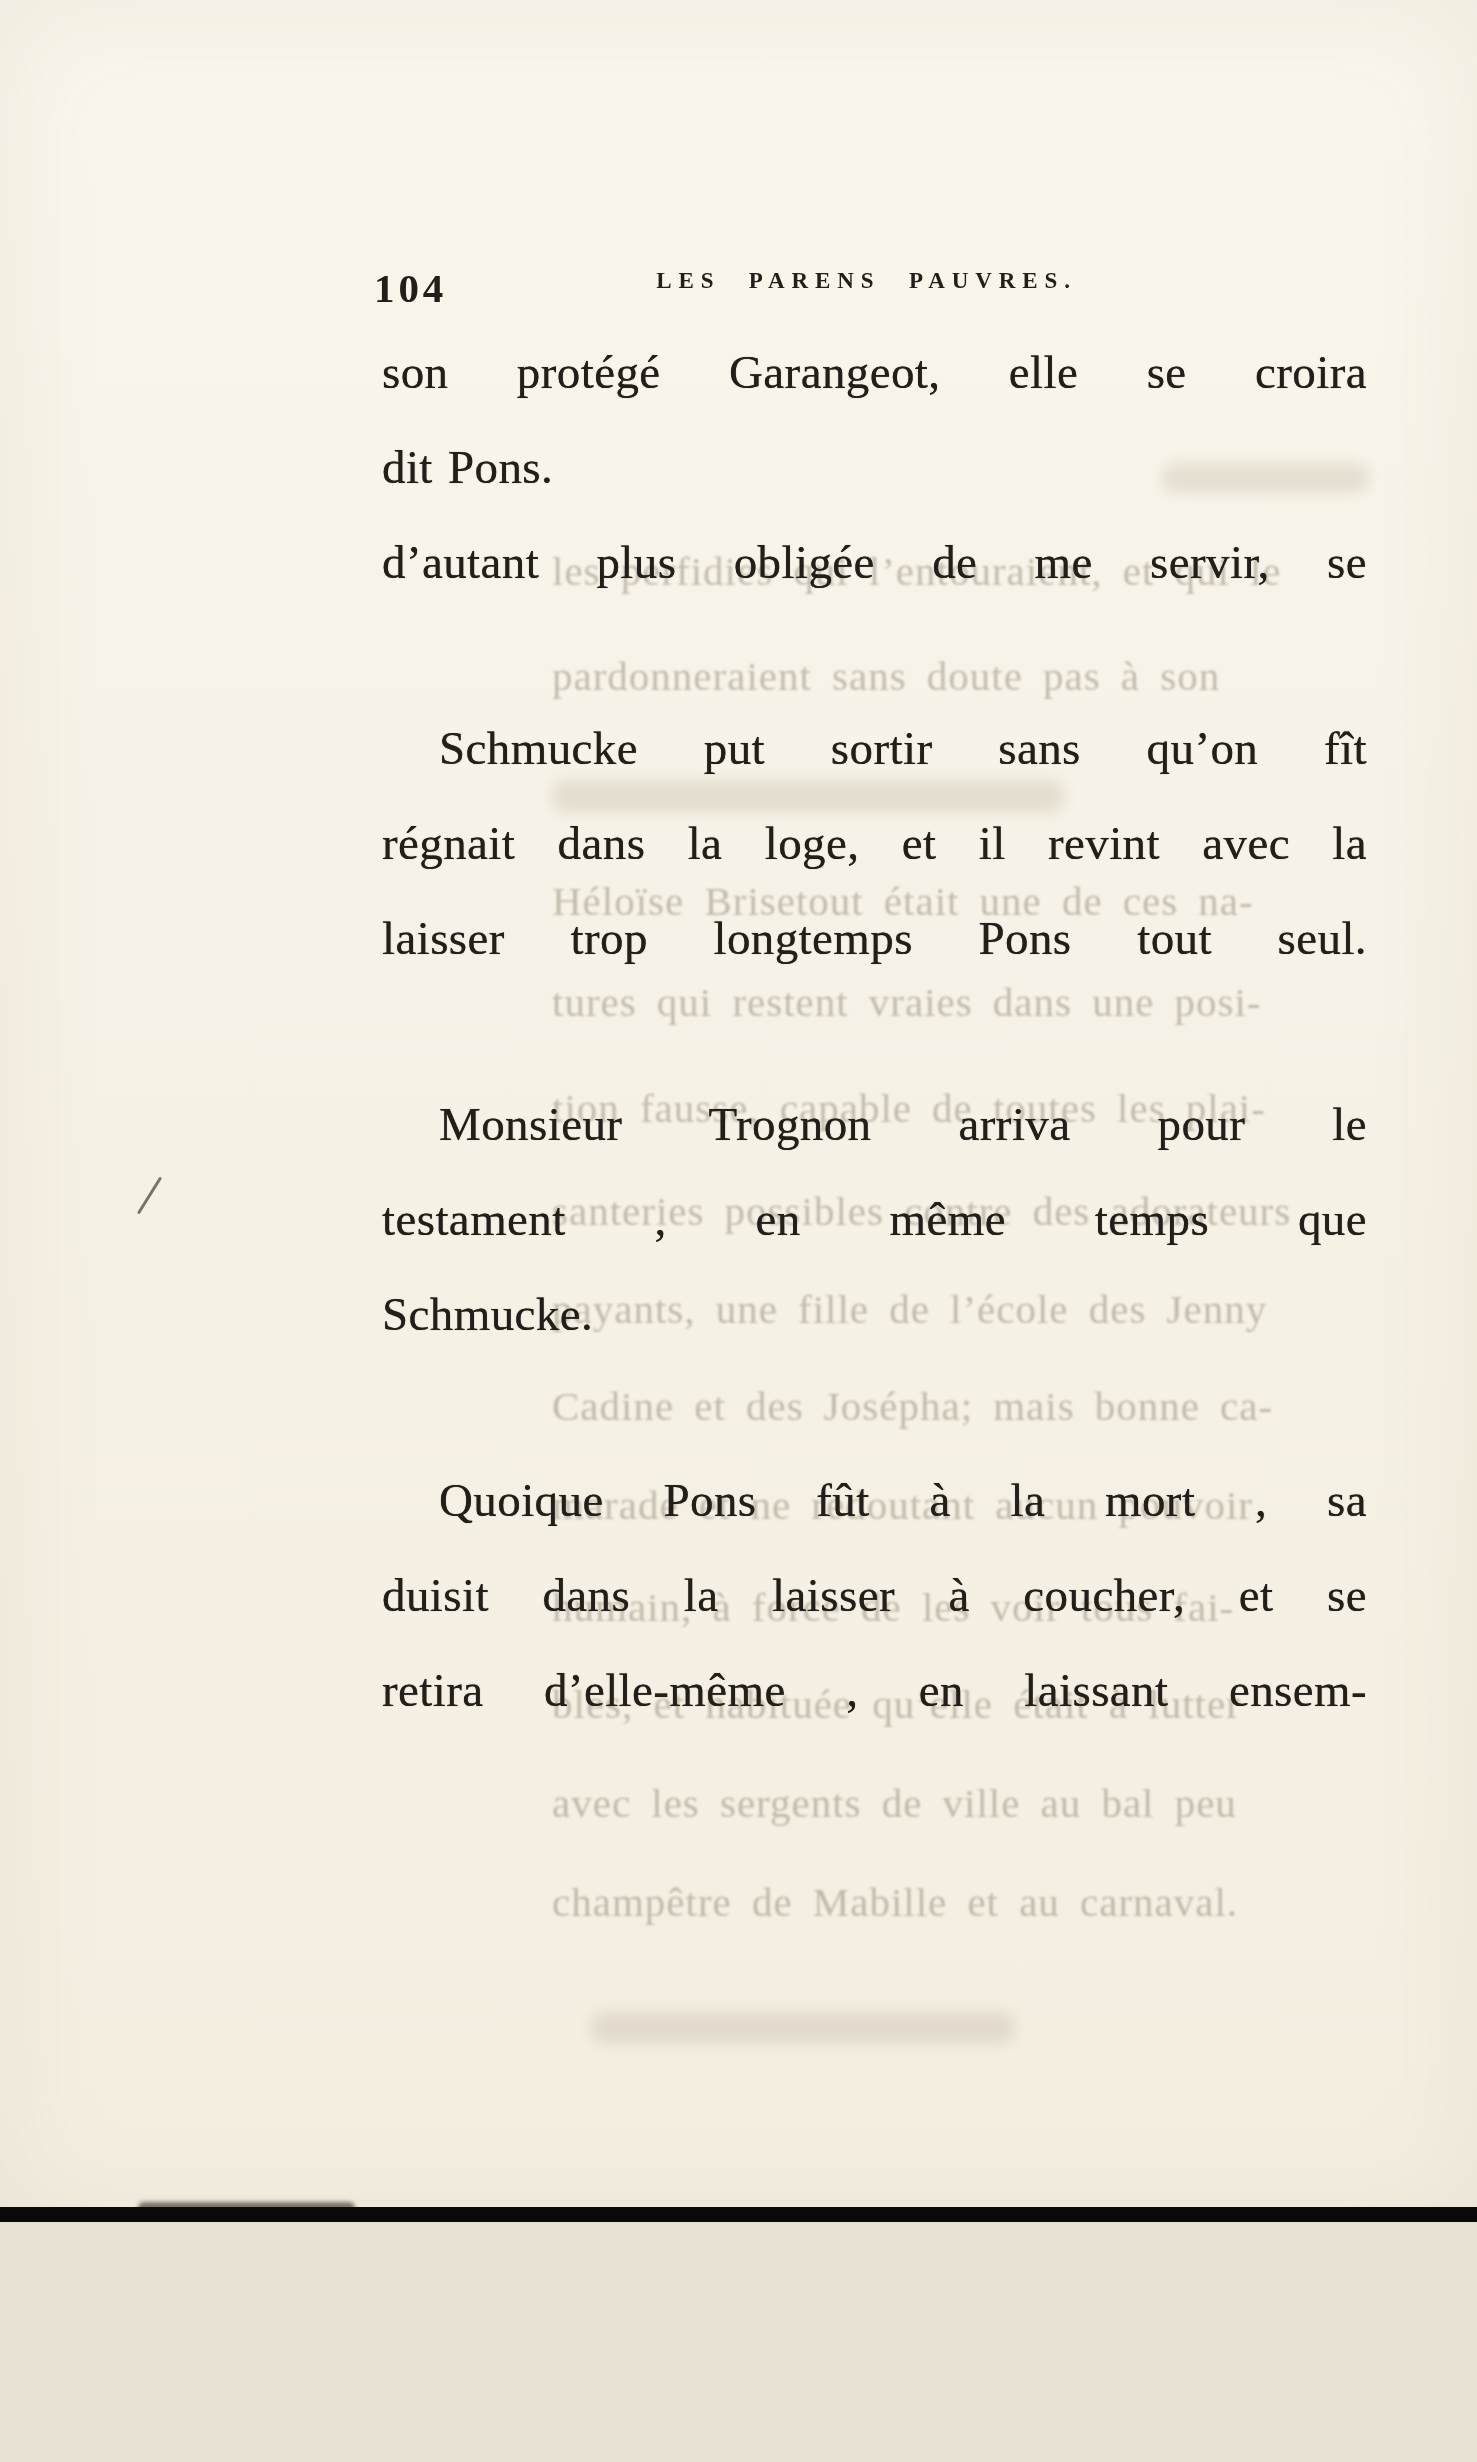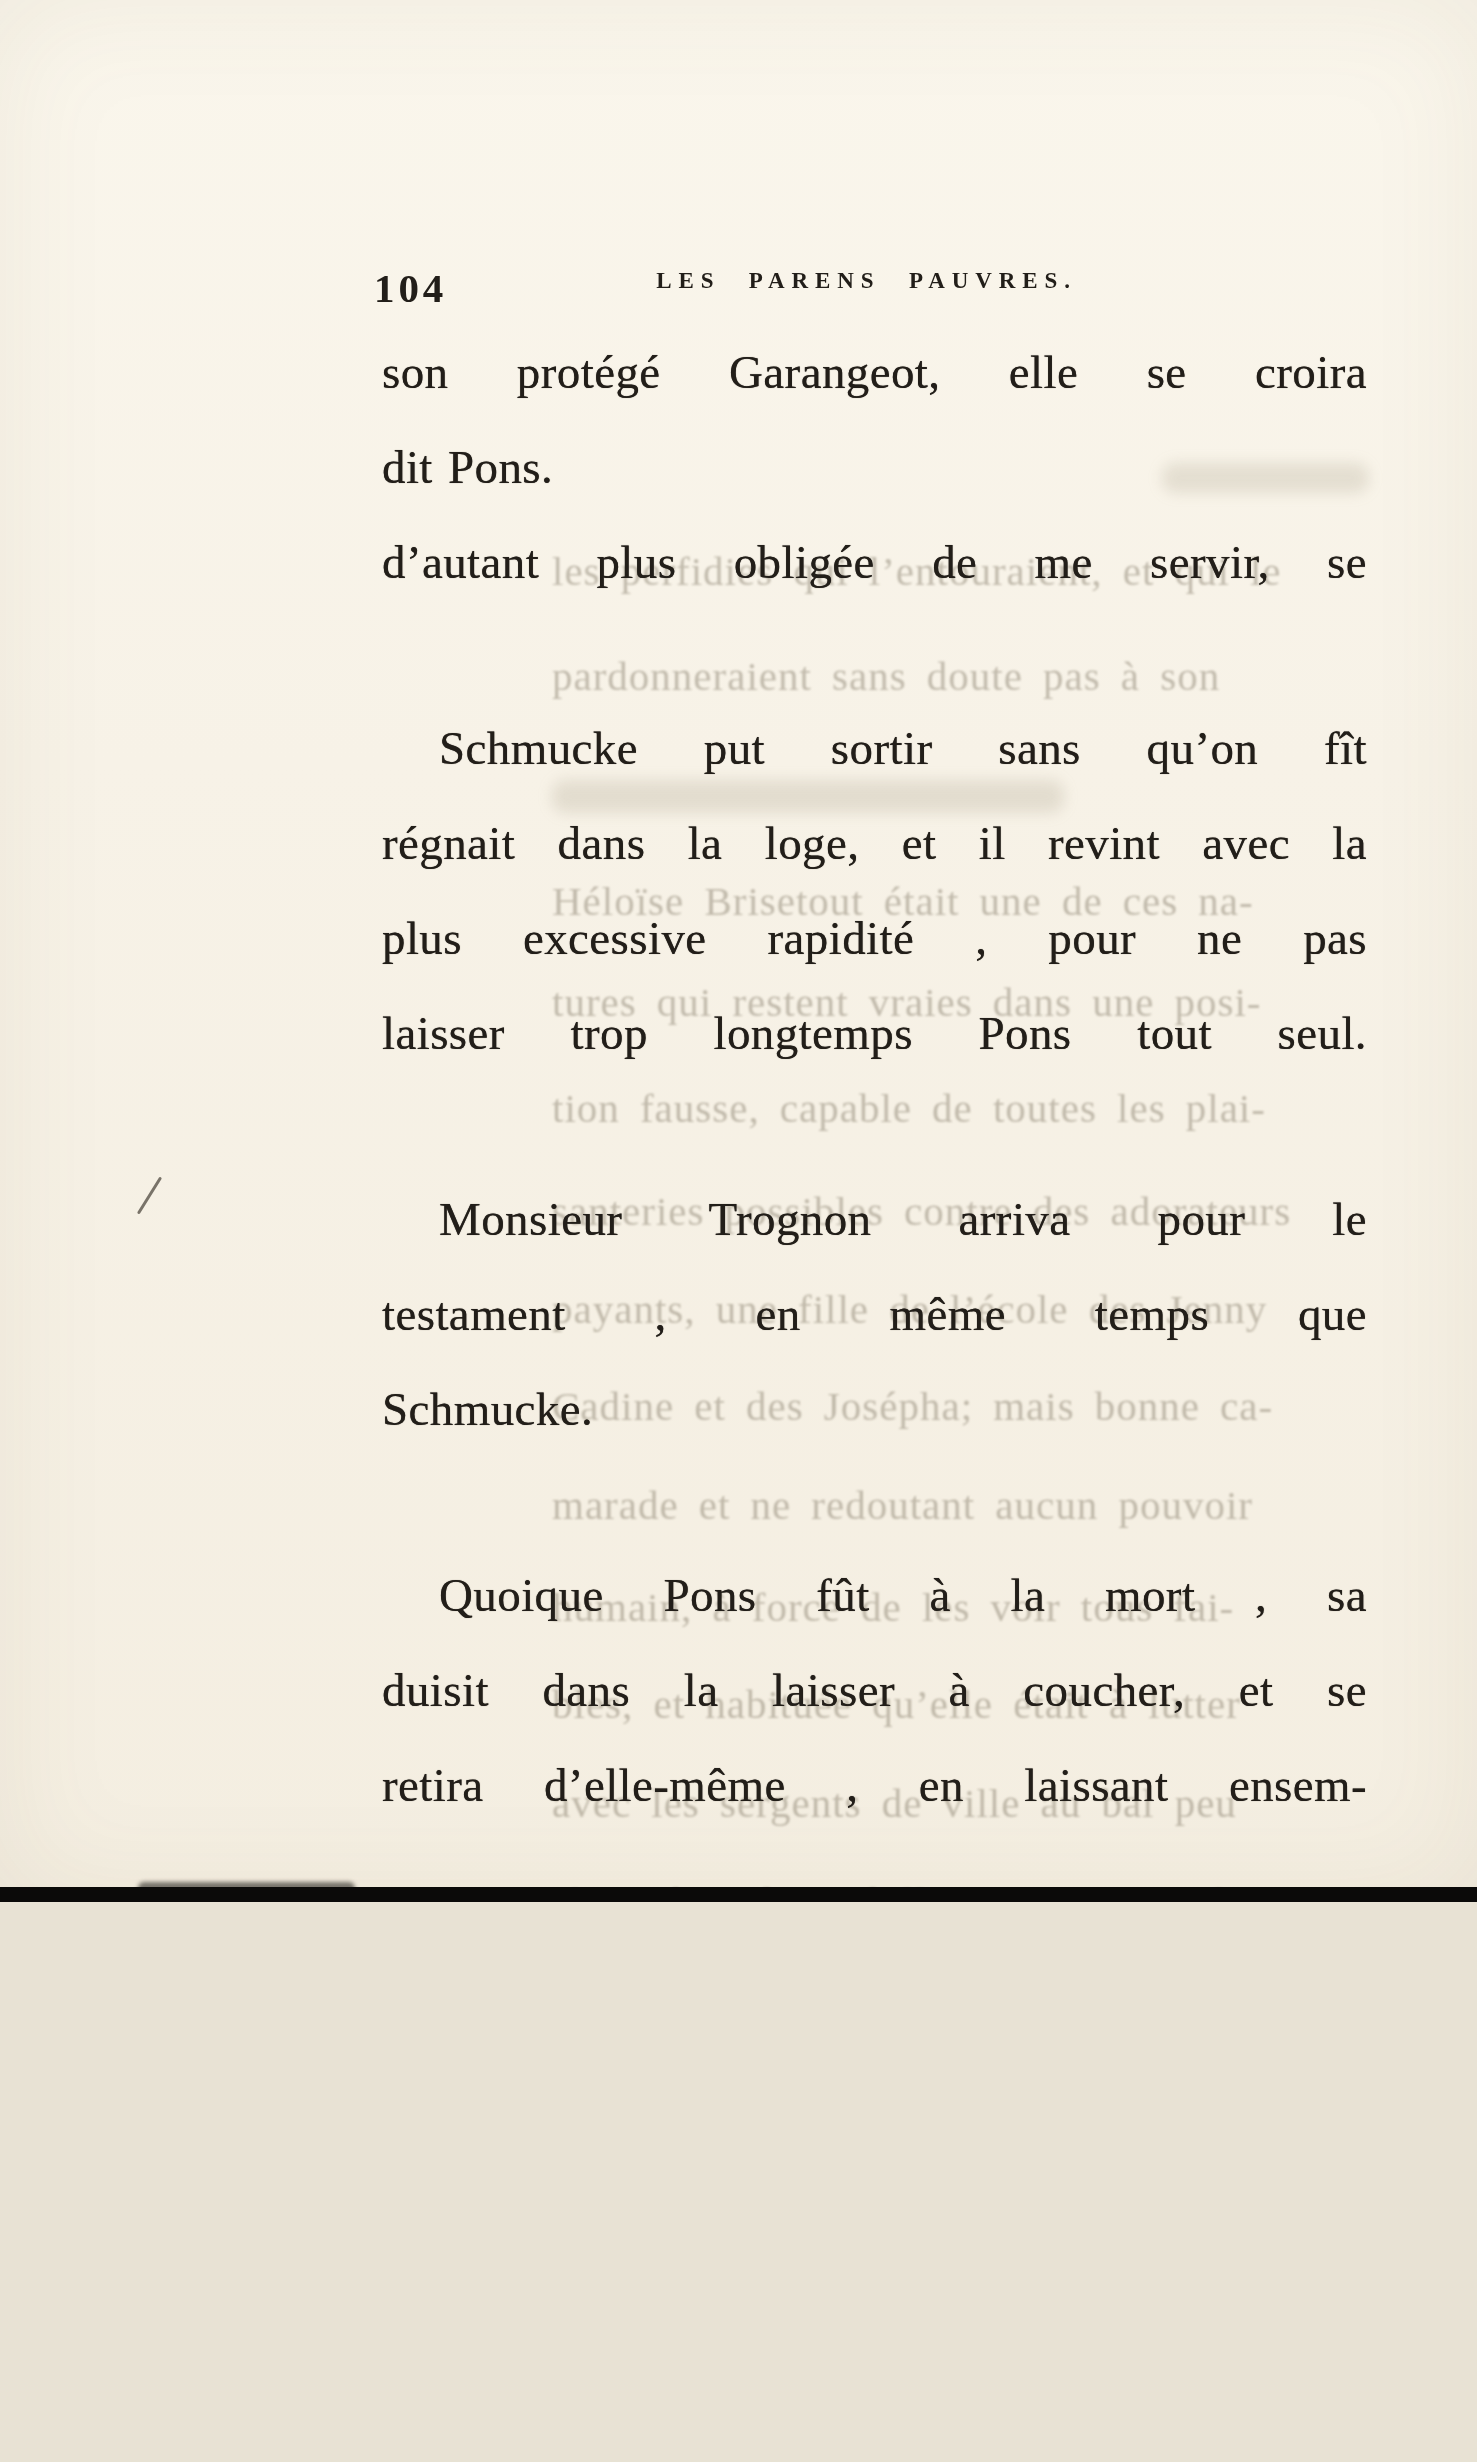--- a/index.html
+++ b/index.html
@@ -1,19 +1,19 @@
 <!DOCTYPE html>
 <html><head>
 <meta charset="utf-8">
 <style>
   html, body { margin: 0; padding: 0; background: #e8e2d4; }
   .page {
     position: relative;
     width: 1478px;
-    height: 1902px;
+    height: 2222px;
     margin: 0 auto;
     overflow: hidden;
     background: linear-gradient(180deg, #faf6ec 0%, #f7f2e7 40%, #f4eee1 100%);
     box-shadow: inset 0 0 118px rgba(120,100,70,0.08);
     font-family: "Liberation Serif", "DejaVu Serif", serif;
     color: #221e19;
   }
 
   
   .header-row {
@@ -166,21 +166,20 @@
 
     <div class="para">
       <div class="line">son protégé Garangeot, elle se croira</div>
       <div class="line last">dit Pons.</div>
       <div class="line">d’autant plus obligée de me servir, se</div>
     </div>
 
     <div class="para indent">
       <div class="line">Schmucke put sortir sans qu’on fît</div>
       <div class="line">régnait dans la loge, et il revint avec la</div>
-      <div class="line">plus excessive rapidité , pour ne pas</div>
       <div class="line">laisser trop longtemps Pons tout seul.</div>
     </div>
 
     <div class="para indent">
       <div class="line">Monsieur Trognon arriva pour le</div>
       <div class="line">testament , en même temps que</div>
       <div class="line last">Schmucke.</div>
     </div>
 
     <div class="para indent">

